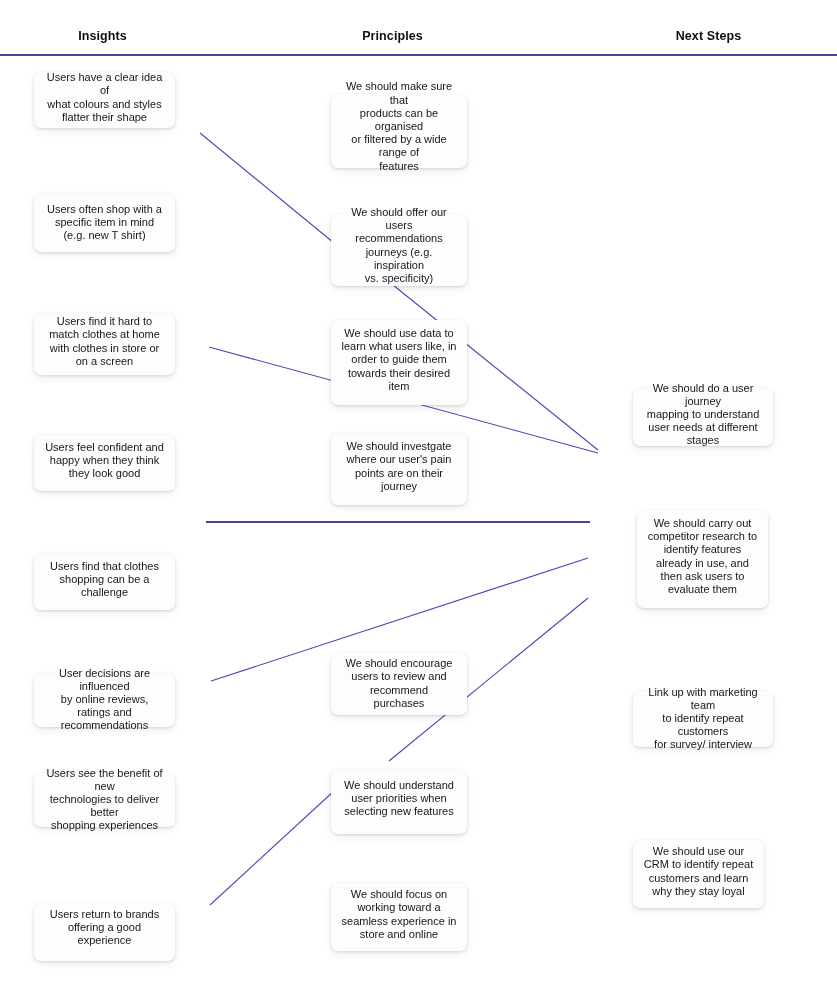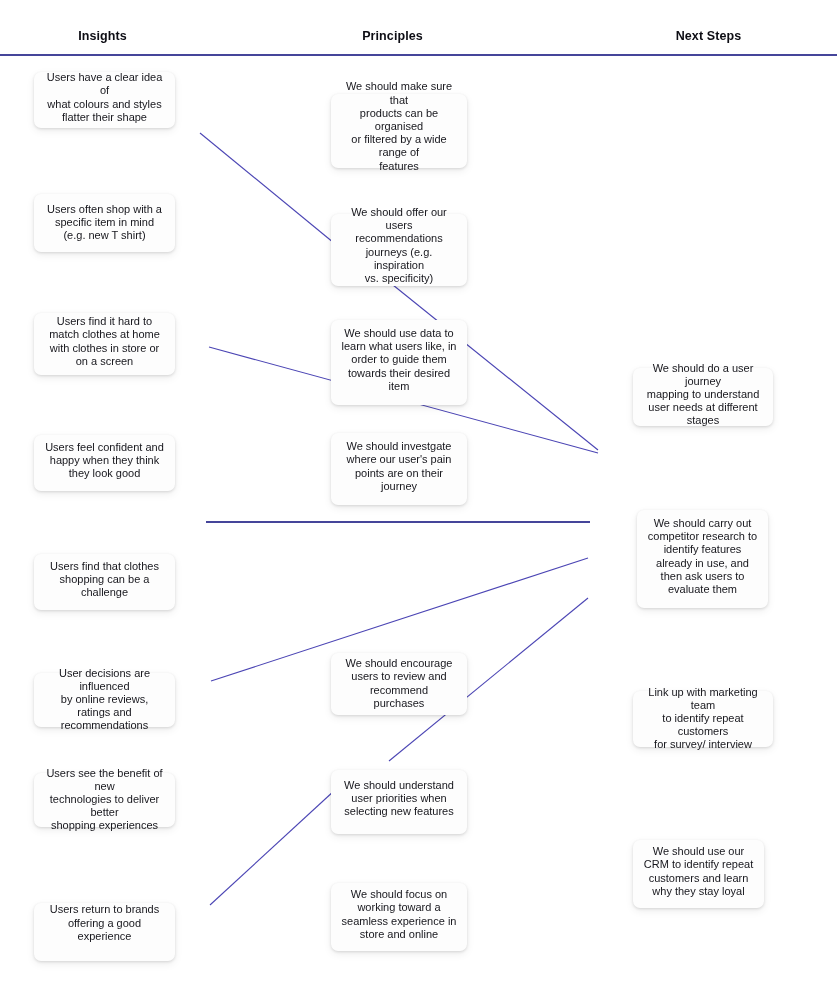--- a/index.html
+++ b/index.html
@@ -167,21 +167,21 @@
     <div class="card-underline" style="width: 88%; background: rgb(143, 166, 201);"></div>
   </div>
 
   <div class="card tight" style="left:34px; top:773px; width:141px; height:54px;">
     <div class="card-text">Users see the benefit of new
 technologies to deliver better
 shopping experiences</div>
     <div class="card-underline" style="width: 88%; background: rgb(143, 166, 201);"></div>
   </div>
 
-  <div class="card" style="left:34px; top:903px; width:141px; height:58px; justify-content:flex-end;">
+  <div class="card" style="left:34px; top:903px; width:141px; height:58px; justify-content:center;">
     <div class="card-text">Users return to brands
 offering a good
 experience</div>
     <div class="card-underline" style="margin-top: 5px; background: rgb(143, 166, 201);"></div>
   </div>
 
   <div class="card" style="left:331px; top:94px; width:136px; height:74px;">
     <div class="card-text">We should make sure that
 products can be organised
 or filtered by a wide range of
@@ -232,21 +232,21 @@
 
   <div class="card" style="left:331px; top:883px; width:136px; height:68px;">
     <div class="card-text">We should focus on
 working toward a
 seamless experience in
 store and online</div>
     <div class="card-underline" style="background: rgb(143, 166, 201);"></div>
   </div>
 
 
-  <div class="card" style="left:633px; top:368px; width:140px; height:58px;">
+  <div class="card" style="left:633px; top:388px; width:140px; height:58px;">
     <div class="card-text">We should do a user journey
 mapping to understand
 user needs at different stages</div>
     <div class="card-underline" style="background: rgb(143, 166, 201);"></div>
   </div>
 
   <div class="card" style="left:637px; top:510px; width:131px; height:98px;">
     <div class="card-text">We should carry out
 competitor research to
 identify features

